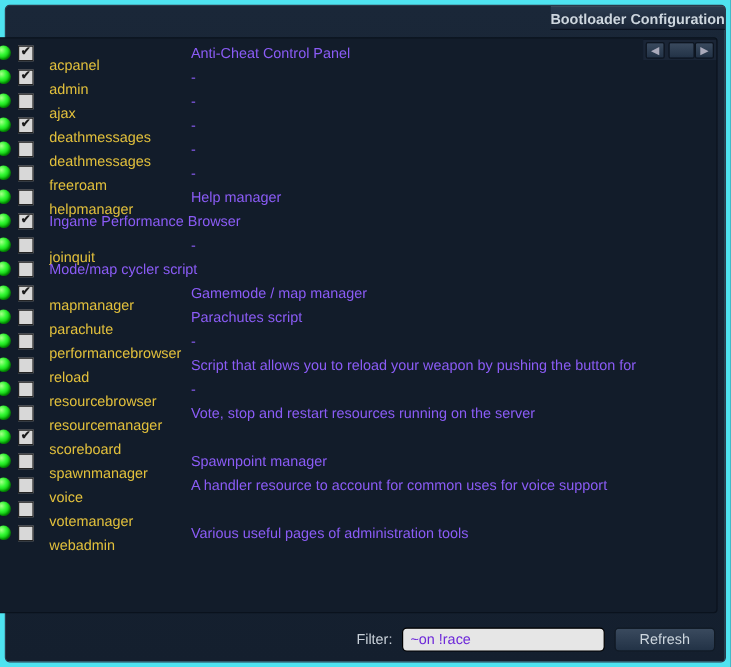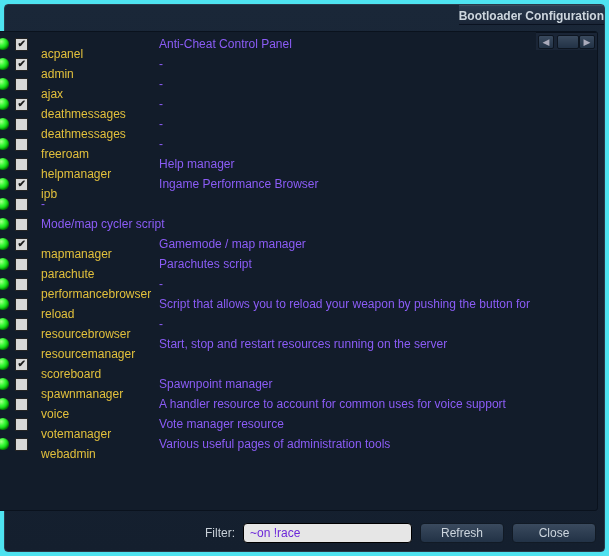--- a/index.html
+++ b/index.html
@@ -242,28 +242,28 @@
             <div class="cb"></div>
           </div>
           <div class="name-cell">helpmanager</div>
           <div class="desc-cell">Help manager</div>
         </div>
         <div class="row">
           <div class="state-cell">
             <div class="dot"></div>
             <div class="cb">✔</div>
           </div>
-          <div class="name-cell">ipb</div>
           <div class="desc-cell">Ingame Performance Browser</div>
         </div>
         <div class="row">
           <div class="state-cell">
             <div class="dot"></div>
             <div class="cb"></div>
           </div>
+          <div class="name-cell">joinquit</div>
           <div class="desc-cell">-</div>
         </div>
         <div class="row">
           <div class="state-cell">
             <div class="dot"></div>
             <div class="cb"></div>
           </div>
           <div class="desc-cell">Mode/map cycler script</div>
         </div>
         <div class="row">
@@ -305,21 +305,21 @@
           </div>
           <div class="name-cell">resourcebrowser</div>
           <div class="desc-cell">-</div>
         </div>
         <div class="row">
           <div class="state-cell">
             <div class="dot"></div>
             <div class="cb"></div>
           </div>
           <div class="name-cell">resourcemanager</div>
-          <div class="desc-cell">Start, stop and restart resources running on the server</div>
+          <div class="desc-cell">Vote, stop and restart resources running on the server</div>
         </div>
         <div class="row">
           <div class="state-cell">
             <div class="dot"></div>
             <div class="cb">✔</div>
           </div>
           <div class="name-cell">scoreboard</div>
         </div>
         <div class="row">
           <div class="state-cell">
@@ -336,21 +336,20 @@
           </div>
           <div class="name-cell">voice</div>
           <div class="desc-cell">A handler resource to account for common uses for voice support</div>
         </div>
         <div class="row">
           <div class="state-cell">
             <div class="dot"></div>
             <div class="cb"></div>
           </div>
           <div class="name-cell">votemanager</div>
-          <div class="desc-cell">Vote manager resource</div>
         </div>
         <div class="row">
           <div class="state-cell">
             <div class="dot"></div>
             <div class="cb"></div>
           </div>
           <div class="name-cell">webadmin</div>
           <div class="desc-cell">Various useful pages of administration tools</div>
         </div>
       </div>
@@ -362,15 +361,14 @@
       <div class="scrollbtn">
           <span>▶</span>
         </div>
     </div>
   </div>
 
   <div class="footer">
     <span class="filter-label">Filter:</span>
     <input class="filter-input" value="~on !race" style="">
     <div class="btn">Refresh</div>
-    <div class="btn">Close</div>
   </div>
 </div>
 
 </body></html>

